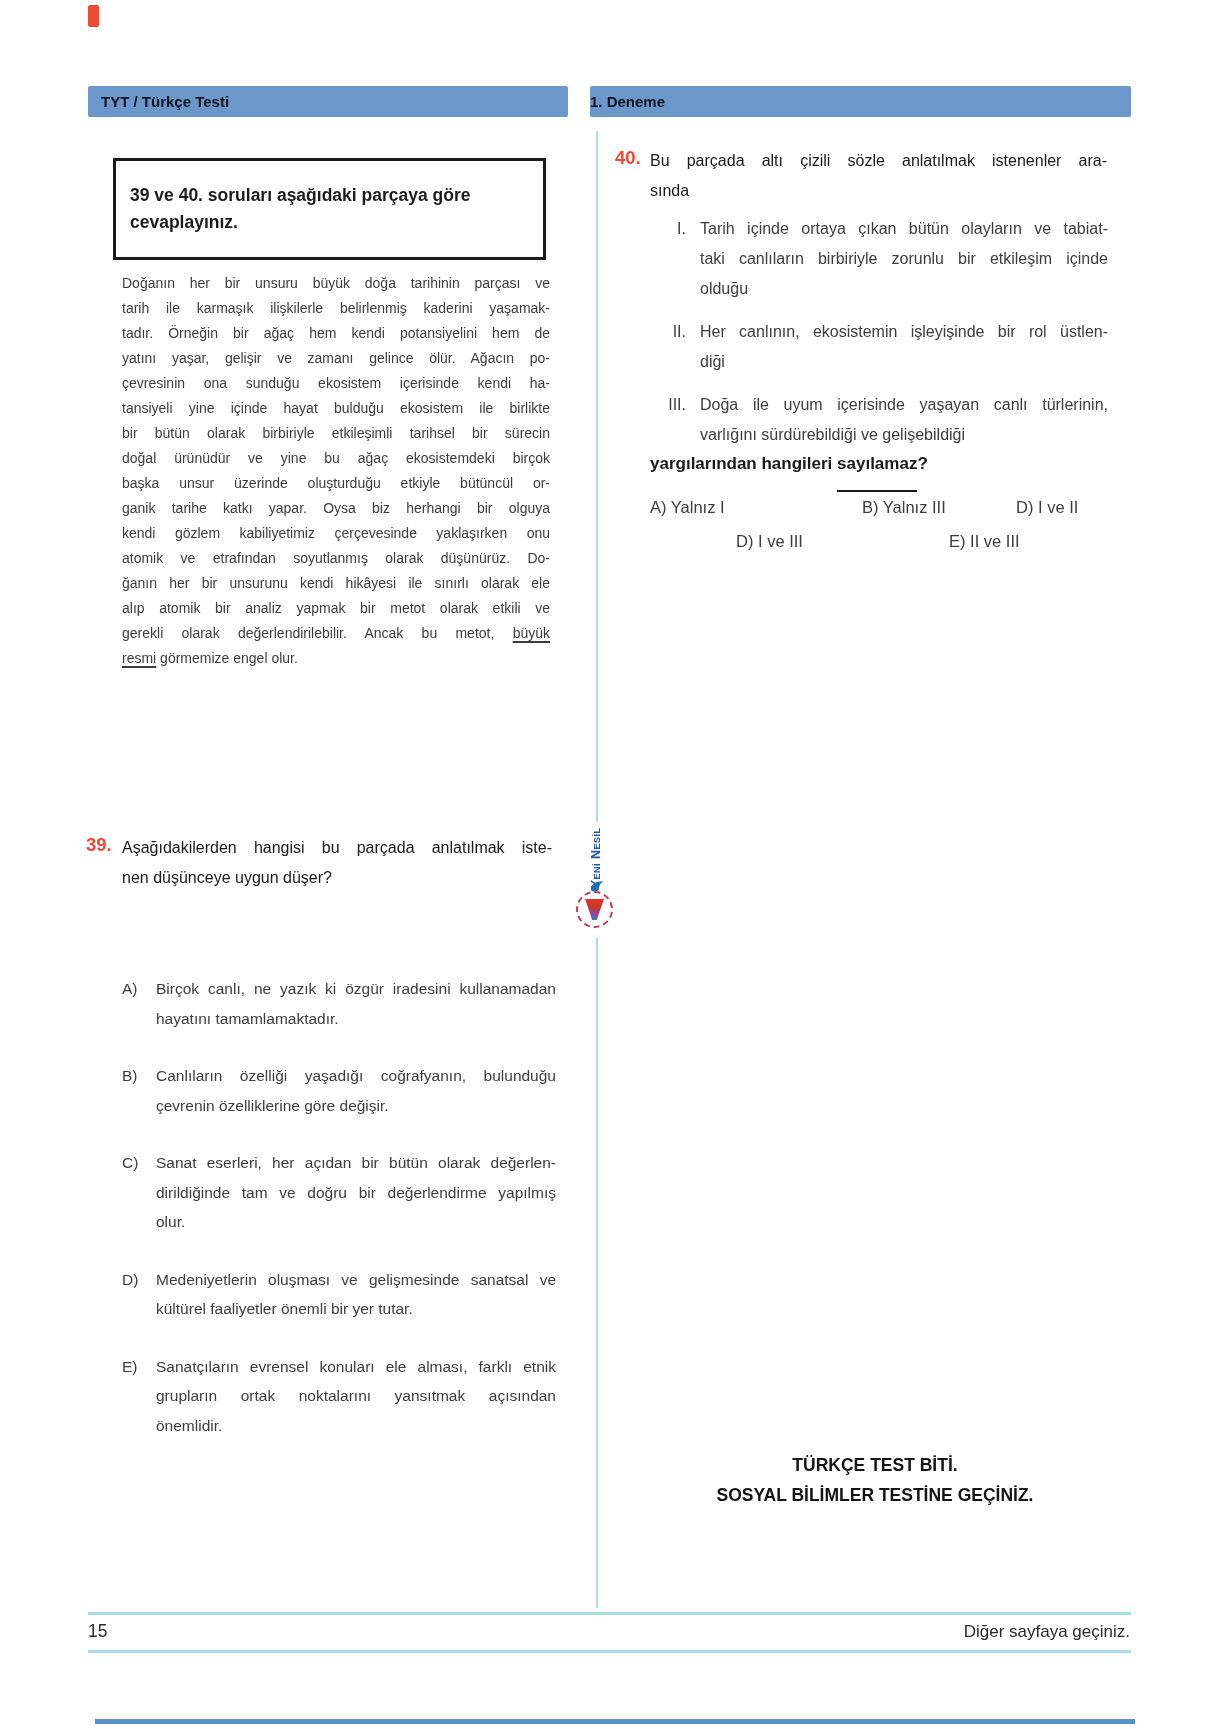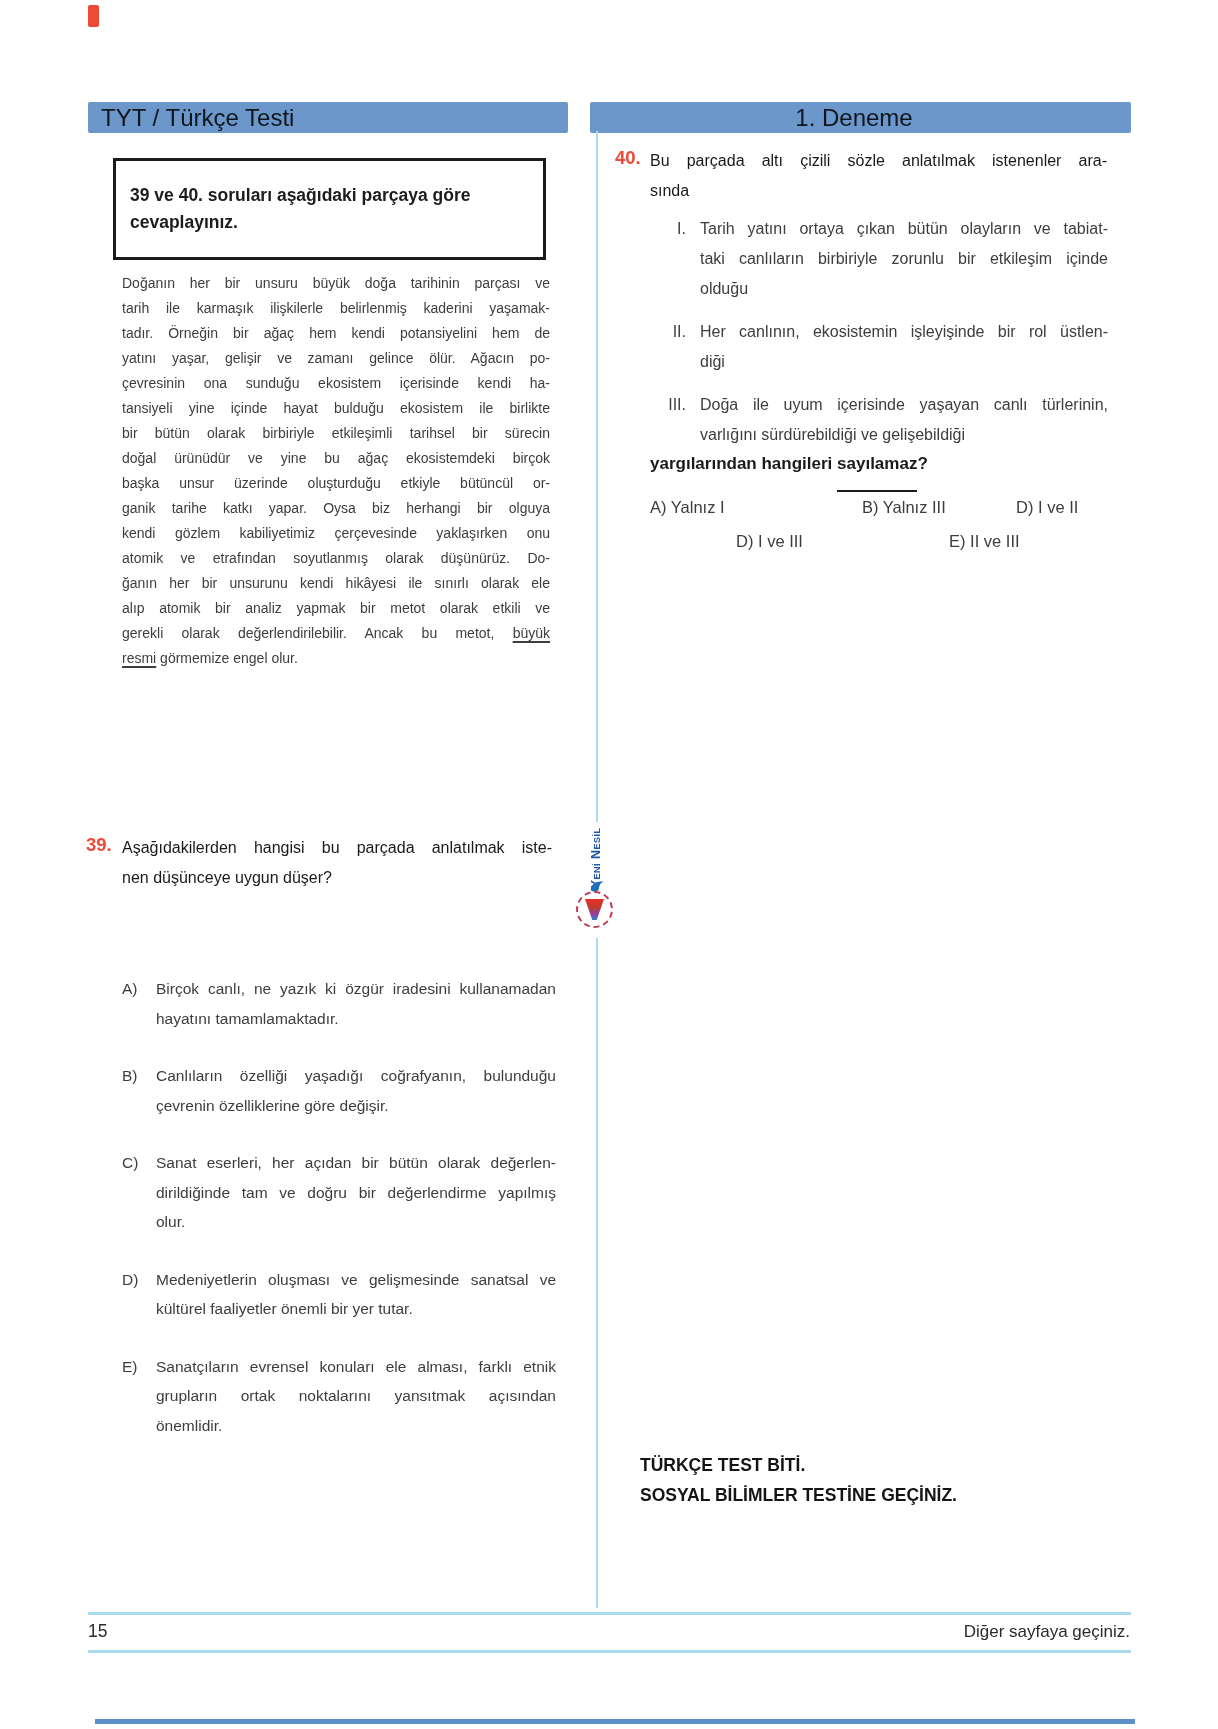--- a/index.html
+++ b/index.html
@@ -13,24 +13,24 @@
   *{box-sizing:border-box;margin:0;padding:0}
   html,body{background:#ffffff}
   body{font-family:"Liberation Sans",sans-serif;color:var(--text-body)}
   .page{position:relative;width:1218px;height:1729px;background:#fff;overflow:hidden}
 
   
   .corner-mark{position:absolute;left:88px;top:5px;width:11px;height:22px;background:var(--accent-red);border-radius:2px}
   .bottom-edge{position:absolute;left:95px;top:1719px;width:1040px;height:5px;background:#5b8fc9}
 
   
-  .hbar{position:absolute;top:102px;height:31px;background:var(--header-blue);border-radius:2px;
-        font-weight:normal;font-size:24px;line-height:31px;color:#10161d}
+  .hbar{position:absolute;top:86px;height:31px;background:var(--header-blue);border-radius:2px;
+        font-weight:bold;font-size:15px;line-height:31px;color:#10161d}
   .hbar-left{left:88px;width:480px;padding-left:13px}
-  .hbar-right{left:590px;width:541px;padding-right:13px;text-align:center}
+  .hbar-right{left:590px;width:541px;padding-right:13px;text-align:left}
 
   
   .divider{position:absolute;left:596px;width:2px;background:var(--divider-blue)}
   .divider-top{top:131px;height:691px}
   .divider-bottom{top:938px;height:670px}
 
   
   .inst-box{position:absolute;left:113px;top:158px;width:433px;min-height:88px;border:3px solid #1b1b1b;
             padding:21px 14px;font-weight:bold;font-size:17.5px;line-height:27px;color:#1c1c1c}
 
@@ -71,21 +71,21 @@
   
   .q40-options{position:absolute;left:650px;top:498px;width:457px;height:72px;font-size:16.5px;color:var(--text-body)}
   .q40-opt{position:absolute;white-space:nowrap}
   .pos-1{left:0;top:0}
   .pos-2{left:212px;top:0}
   .pos-3{left:366px;top:0}
   .pos-4{left:86px;top:34px}
   .pos-5{left:299px;top:34px}
 
   
-  .end-note{position:absolute;left:640px;top:1450px;width:470px;
+  .end-note{position:absolute;left:640px;top:1450px;width:470px;text-align:center;
             font-weight:bold;font-size:17.5px;line-height:30px;color:#141414}
 
   
   .logo-text{position:absolute;left:596px;top:858px;transform:translate(-50%,-50%) rotate(-90deg);
              font-size:12.5px;font-weight:bold;font-variant:small-caps;letter-spacing:.5px;
              color:var(--logo-blue);white-space:nowrap}
   .logo-circle{position:absolute;left:576px;top:891px;width:37px;height:37px;border:2px dashed #c23a55;border-radius:50%}
   .logo-funnel{position:absolute;left:585px;top:899px;width:19px;height:21px;
                background:linear-gradient(180deg,#e8312a 0%,#c0392b 40%,#8e44ad 75%,#2980b9 100%);
                clip-path:polygon(0 0,100% 0,62% 100%,38% 100%)}
@@ -188,21 +188,21 @@
   <div class="qnum qnum-40">40.</div>
   <div class="stem stem-40 lines">
       <div class="line">Bu parçada altı çizili sözle anlatılmak istenenler ara-</div>
       <div class="line">sında</div>
     </div>
 
   <div class="q40-items">
     <div class="item">
       <span class="item-numeral">I.</span>
       <div class="item-lines lines">
-          <div class="line">Tarih yatını ortaya çıkan bütün olayların ve tabiat-</div>
+          <div class="line">Tarih içinde ortaya çıkan bütün olayların ve tabiat-</div>
           <div class="line">taki canlıların birbiriyle zorunlu bir etkileşim içinde</div>
           <div class="line">olduğu</div>
         </div>
     </div>
     <div class="item">
       <span class="item-numeral">II.</span>
       <div class="item-lines lines">
           <div class="line">Her canlının, ekosistemin işleyişinde bir rol üstlen-</div>
           <div class="line">diği</div>
         </div>

